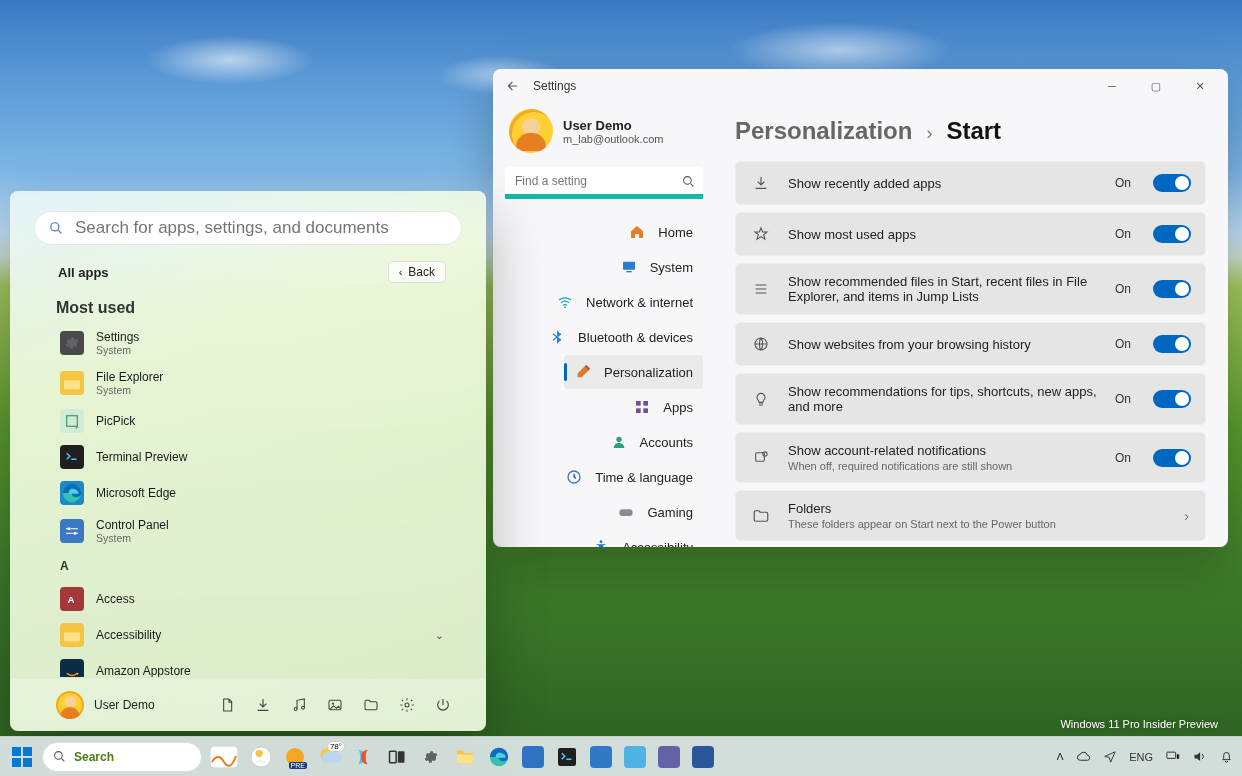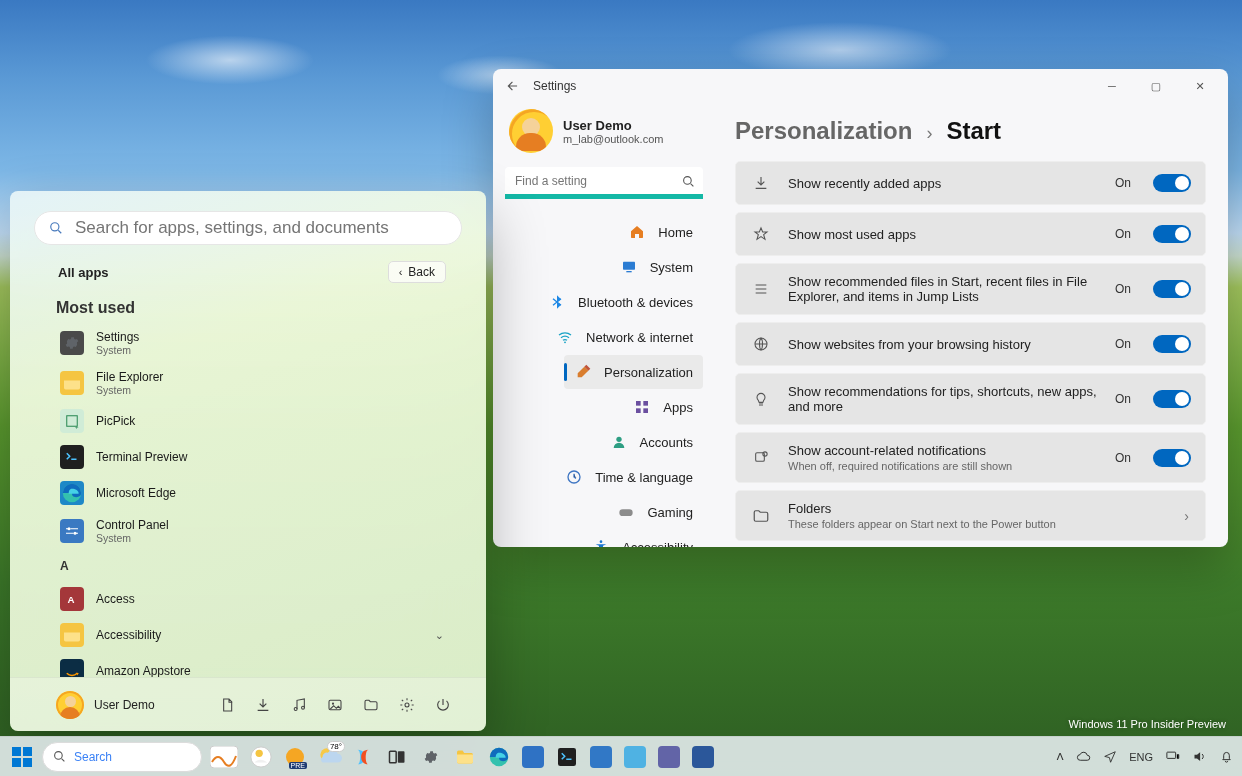--- a/index.html
+++ b/index.html
@@ -11,21 +11,21 @@
     background:
       linear-gradient(to bottom,
         #3a79c2 0%, #5a99d5 10%, #7db7e6 22%, #bfdcf5 30%,
         #c9decf 33%, #a2c65e 37%, #5b9b2f 55%, #3d7b2a 75%, #2d5d22 100%);
   }
   .clouds { position:absolute; top:20px; left:80px; width:1000px; height:120px;
     background: radial-gradient(ellipse 120px 35px at 150px 40px, rgba(255,255,255,.6), transparent 70%),
                 radial-gradient(ellipse 90px 28px at 420px 55px, rgba(255,255,255,.5), transparent 70%),
                 radial-gradient(ellipse 160px 40px at 760px 30px, rgba(255,255,255,.55), transparent 70%);
   }
-  .watermark { position:absolute; right:16px; bottom:44px; color:#fff; font-size:11px; text-align:right; text-shadow:0 0 4px rgba(0,0,0,.3); line-height:1.4;}
+  .watermark { position:absolute; right:24px; bottom:44px; color:#fff; font-size:11px; text-align:right; text-shadow:0 0 4px rgba(0,0,0,.3); line-height:1.4;}
 
   
   #settings-window {
     position:absolute; left:493px; top:69px; width:735px; height:478px;
     background:#f7f7f9; border-radius:8px; box-shadow:0 20px 50px rgba(0,0,0,.25);
     display:flex; flex-direction:column; overflow:hidden;
   }
   .sw-titlebar { height:34px; display:flex; align-items:center; padding:0 6px; }
   .sw-back { width:28px; height:28px; display:flex; align-items:center; justify-content:center; color:#555; border-radius:4px; font-size:14px;}
   .sw-title { font-size:12px; color:#333; margin-left:6px; }
@@ -103,21 +103,21 @@
   .sm-footer-name{font-size:12px;color:#222;}
   .sm-footer-icons{margin-left:auto;display:flex;gap:18px;color:#444;}
   .sm-footer-icons span{width:18px;height:18px;display:flex;align-items:center;justify-content:center;font-size:15px;}
 
   
   #taskbar{position:absolute;left:0;bottom:0;width:100%;height:40px;background:rgba(239,244,249,.85);backdrop-filter:blur(20px);border-top:1px solid rgba(0,0,0,.06);display:flex;align-items:center;padding:0 8px;}
   .tb-start{width:28px;height:28px;display:grid;grid-template-columns:1fr 1fr;grid-template-rows:1fr 1fr;gap:2px;padding:4px;border-radius:4px;}
   .tb-start div{background:#0078d4;}
   .tb-search{width:160px;height:30px;background:#fff;border:1px solid #dcdcdc;border-radius:15px;display:flex;align-items:center;gap:8px;padding:0 10px;margin-left:6px;}
   .tb-search .ico{color:#555;font-size:13px;}
-  .tb-search span.ph{font-size:12px;color:#3b82f6;}
+  .tb-search span.ph{font-size:12px;color:#4d7c0f;font-weight:bold;}
   .tb-widget{width:36px;height:30px;margin-left:4px;display:flex;align-items:center;justify-content:center;}
   .tb-pins{display:flex;align-items:center;margin-left:4px;gap:4px;}
   .tb-pins .pin{width:30px;height:30px;display:flex;align-items:center;justify-content:center;border-radius:4px;font-size:18px;}
   .tb-tray{margin-left:auto;display:flex;align-items:center;gap:12px;color:#333;font-size:12px;}
   .tb-tray .ic{font-size:14px;}
   .tb-tray .lang{font-size:11px;}
 
   
   svg{display:block;}
 </style>
@@ -179,36 +179,36 @@
             <div class="sw-nav-item">
               <span class="sw-nav-ico" style="color:#2b7cd3">
                 <svg width="16" height="16" viewBox="0 0 24 24">
                   <rect x="3" y="4" width="18" height="12" rx="1" fill="currentColor"></rect>
                   <rect x="8" y="18" width="8" height="2" fill="currentColor"></rect>
                 </svg>
               </span>
                  <span>System</span>
             </div>
             <div class="sw-nav-item">
+              <span class="sw-nav-ico" style="color:#1aa3c6">
+                <svg width="16" height="16" viewBox="0 0 24 24">
+                  <path fill="none" stroke="currentColor" stroke-width="2" d="M3 9a15 15 0 0 1 18 0M6 13a10 10 0 0 1 12 0M9 17a5 5 0 0 1 6 0"></path>
+                  <circle cx="12" cy="20" r="1.4" fill="currentColor"></circle>
+                </svg>
+              </span>
+                 <span>Network &amp; internet</span>
+            </div>
+            <div class="sw-nav-item">
               <span class="sw-nav-ico" style="color:#1e88e5">
                 <svg width="16" height="16" viewBox="0 0 24 24">
                   <path fill="currentColor" d="M12 2v20l6-6-6-4 6-4Z"></path>
                   <path fill="none" stroke="currentColor" stroke-width="2" d="m6 7 12 10M6 17 18 7"></path>
                 </svg>
               </span>
                  <span>Bluetooth &amp; devices</span>
-            </div>
-            <div class="sw-nav-item">
-              <span class="sw-nav-ico" style="color:#1aa3c6">
-                <svg width="16" height="16" viewBox="0 0 24 24">
-                  <path fill="none" stroke="currentColor" stroke-width="2" d="M3 9a15 15 0 0 1 18 0M6 13a10 10 0 0 1 12 0M9 17a5 5 0 0 1 6 0"></path>
-                  <circle cx="12" cy="20" r="1.4" fill="currentColor"></circle>
-                </svg>
-              </span>
-                 <span>Network &amp; internet</span>
             </div>
             <div class="sw-nav-item active">
               <span class="sw-nav-ico" style="color:#d97d2e">
                 <svg width="16" height="16" viewBox="0 0 24 24">
                   <path fill="currentColor" d="m14 4 6 6-10 10H4v-6Z"></path>
                   <path fill="#c0543a" d="m17 1 6 6-3 3-6-6Z"></path>
                 </svg>
               </span>
                  <span>Personalization</span>
             </div>

